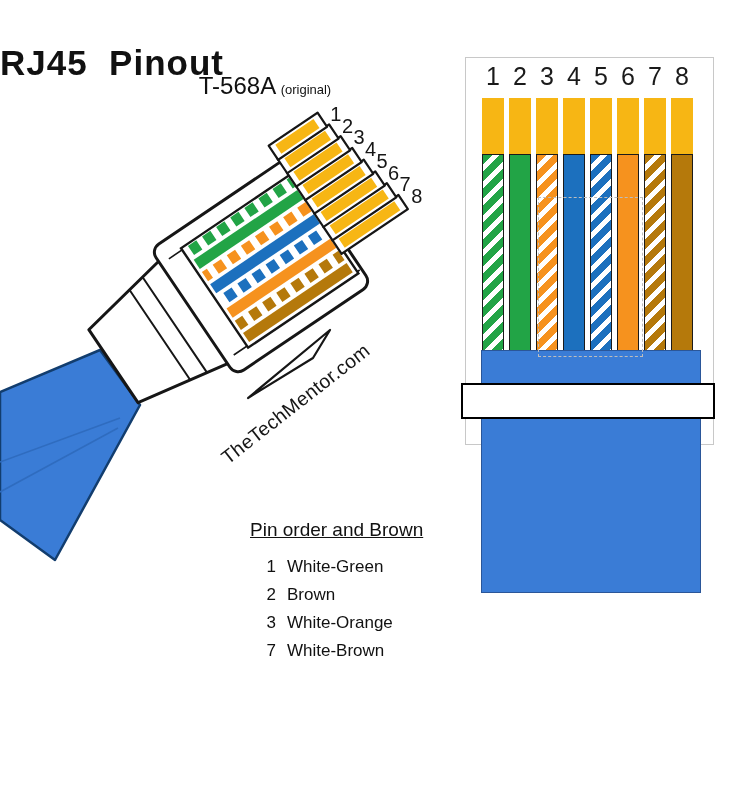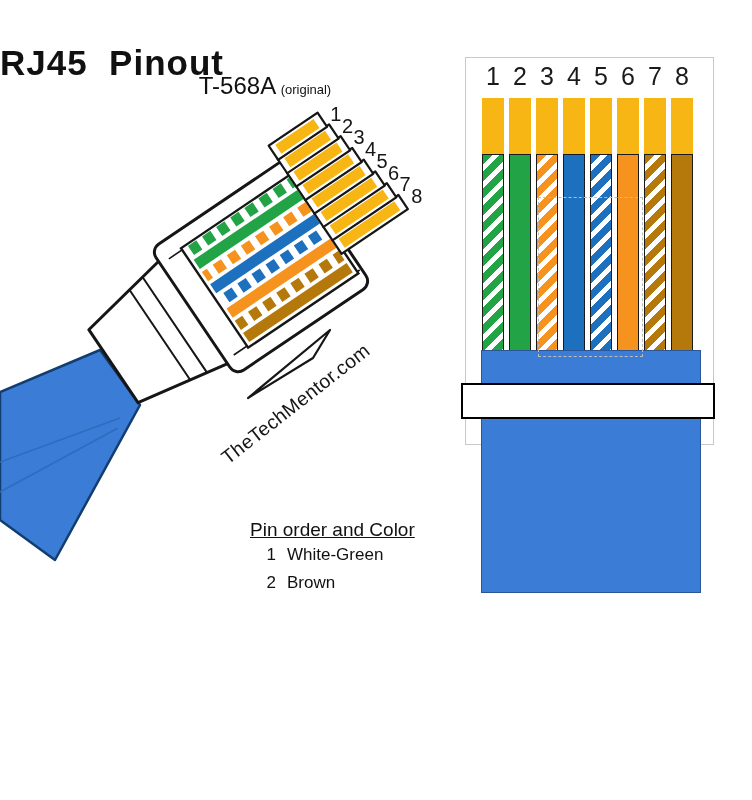--- a/index.html
+++ b/index.html
@@ -28,21 +28,21 @@
   .fd-cable{position:absolute;left:481px;top:350px;width:220px;height:243px;
             box-sizing:border-box;}
   .fd-dashed{position:absolute;left:538px;top:197px;width:105px;height:160px;
              border:1.2px dashed #bdbdbd;box-sizing:border-box;}
   .fd-band{position:absolute;left:461px;top:383px;width:254px;height:36px;background:#fff;
            border:2.5px solid #000;box-sizing:border-box;}
 
   
   .pin-list{position:absolute;left:250px;top:519px;}
   .pin-list h2{margin:0;font-size:19px;font-weight:400;text-decoration:underline;color:#111;}
-  .pin-rows{}
+  .pin-rows{margin-top:12px;}
   .pin-row{height:28px;line-height:28px;font-size:17px;color:#111;}
   .pin-row .num{display:inline-block;width:26px;text-align:right;}
   .pin-row .lbl{margin-left:11px;}
 </style>
 </head>
 <body>
 
 <div class="page">
 
   <h1 class="title">RJ45  Pinout</h1>
@@ -136,20 +136,22 @@
         <div class="fd-num" style="left: 665px;">8</div>
         <div class="fd-pin" style="left: 671px; background: rgb(247, 182, 20);"></div>
         <div class="fd-wire" style="left: 671px; background: rgb(181, 121, 11);"></div>
       </div>
     <div class="fd-cable" id="fdCable" style="background: rgb(58, 124, 214); border: 1.5px solid rgb(42, 86, 153);"></div>
     <div class="fd-dashed"></div>
     <div class="fd-band"></div>
   </div>
 
   <section class="pin-list">
-    <h2>Pin order and Color</h2>
+    <h2>Pin order and Brown</h2>
     <div class="pin-rows" id="pinRows">
         <div class="pin-row"><span class="num">1</span><span class="lbl">White-Green</span></div>
         <div class="pin-row"><span class="num">2</span><span class="lbl">Brown</span></div>
+        <div class="pin-row"><span class="num">3</span><span class="lbl">White-Orange</span></div>
+        <div class="pin-row"><span class="num">7</span><span class="lbl">White-Brown</span></div>
       </div>
   </section>
 
 </div>
 
 </body></html>

